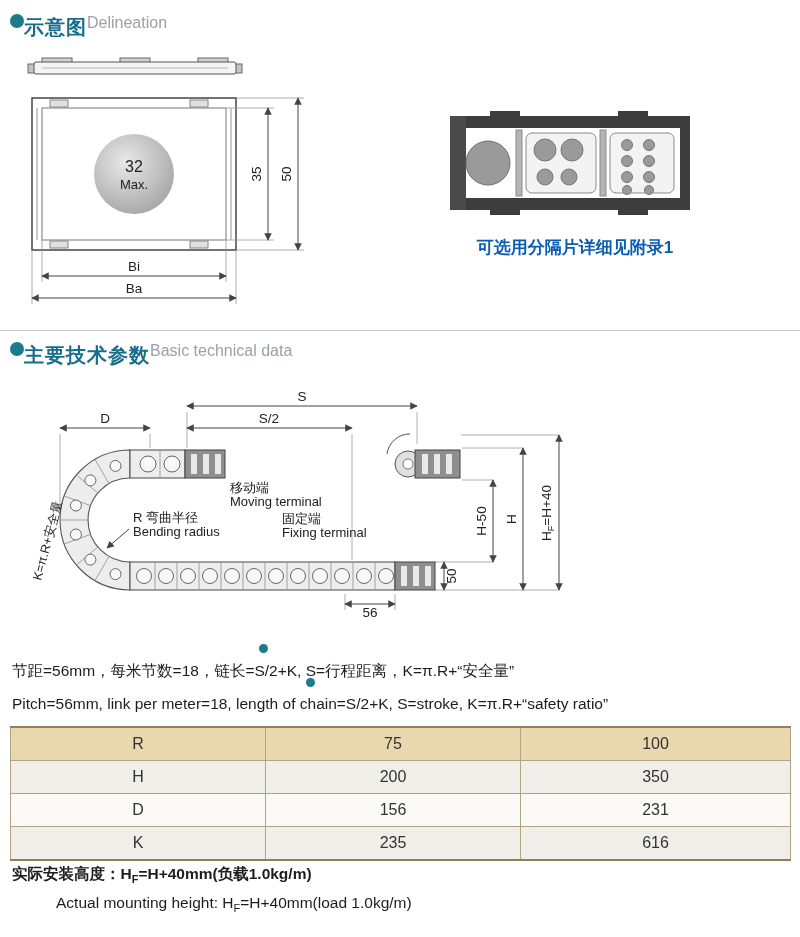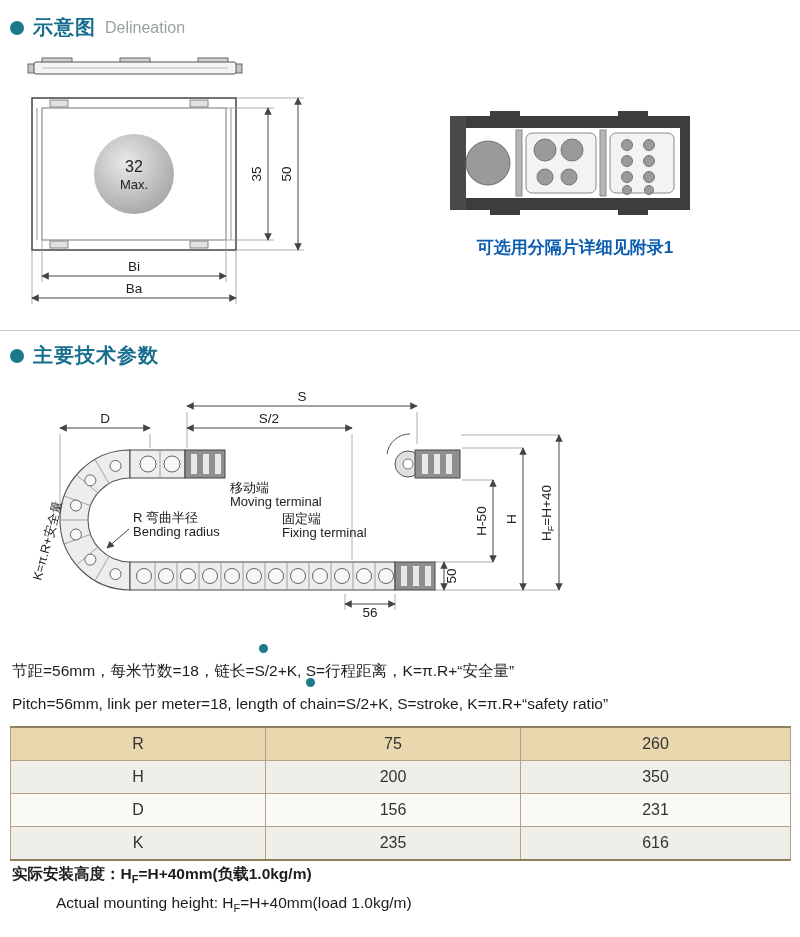--- a/index.html
+++ b/index.html
@@ -1,18 +1,18 @@
 <!DOCTYPE html>
 <html><head>
 <meta charset="utf-8">
 <style>
   html,body{margin:0;padding:0;background:#fff;}
   #page{position:relative;width:800px;height:937px;background:#fff;overflow:hidden;
         font-family:"Liberation Sans","DejaVu Sans",sans-serif;color:#222;}
-  .sec-header{position:absolute;left:10px;display:flex;align-items:center;gap:9px;}
+  .sec-header{position:absolute;left:10px;display:flex;align-items:flex-start;}
   .bullet-dot{width:14px;height:14px;border-radius:50%;background:#1b7a8c;display:inline-block;}
   .title-zh{font-size:20px;font-weight:bold;color:#176e8c;letter-spacing:1px;}
   .title-en{font-size:16px;color:#9aa1a4;}
   .divider{position:absolute;left:0;width:800px;height:1px;background:#c9c9c9;}
   .blue-note{position:absolute;left:440px;top:236px;width:270px;text-align:center;
              font-size:17px;font-weight:bold;color:#0a5cb0;}
   .note-line{position:absolute;left:12px;display:flex;align-items:center;gap:8px;font-size:15.5px;color:#1d1d1d;flex-direction:column;}
   .note-dot{width:9px;height:9px;border-radius:50%;background:#1b7a8c;display:inline-block;flex:0 0 auto;}
   table.tech{position:absolute;left:10px;top:726px;width:780px;border-collapse:collapse;table-layout:fixed;
              border-top:2px solid #8f7f5f;border-bottom:2px solid #8f7f5f;}
@@ -120,20 +120,21 @@
     <circle cx="199" cy="82" r="4.5" fill="#9a9a9a" stroke="#777"></circle>
   </svg>
 
   <div class="blue-note">可选用分隔片详细见附录1</div>
 
   <div class="divider" style="top:330px;"></div>
 
   <div class="sec-header" style="top:342px;">
     <span class="bullet-dot"></span>
     <span class="title-zh">主要技术参数</span>
+    <span class="title-en">Basic technical data</span>
   </div>
 
   <svg width="770" height="250" viewBox="0 0 770 250" style="position:absolute;left:15px;top:388px;">
     <defs>
       <marker id="arr2" viewBox="0 0 10 10" refX="9" refY="5" markerWidth="7.5" markerHeight="7.5" orient="auto-start-reverse">
         <path d="M0,0 L10,5 L0,10 z" fill="#444"></path>
       </marker>
     </defs>
 
     <path class="ext" d="M172,24 V60 M402,24 V56 M337,46 V172 M45,46 V128 M135,46 V60
@@ -235,21 +236,21 @@
   <table class="tech">
     <colgroup>
         <col style="width:255px">
         <col style="width:255px">
         <col style="width:270px">
       </colgroup>
     <tbody>
         <tr class="row-head">
       <td>R</td>
       <td>75</td>
-      <td>260</td>
+      <td>100</td>
     </tr>
     <tr class="row-a">
       <td>H</td>
       <td>200</td>
       <td>350</td>
     </tr>
     <tr class="row-b">
       <td>D</td>
       <td>156</td>
       <td>231</td>

